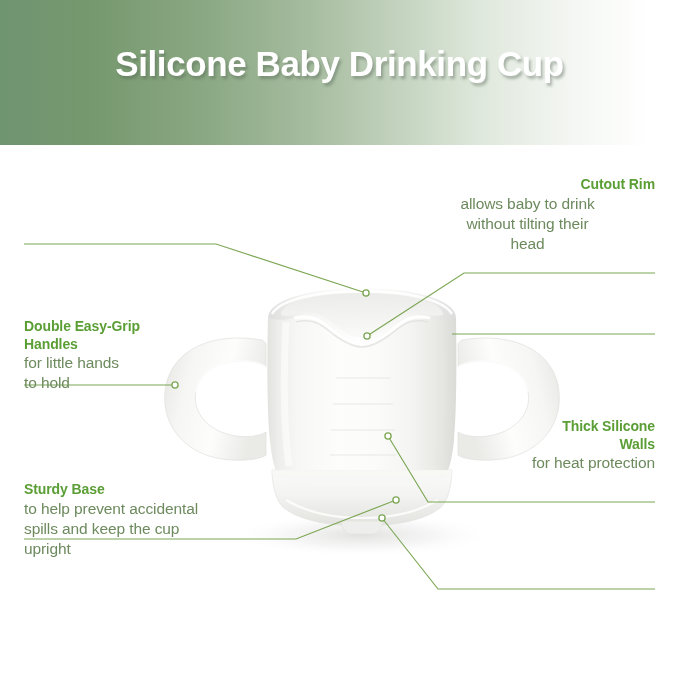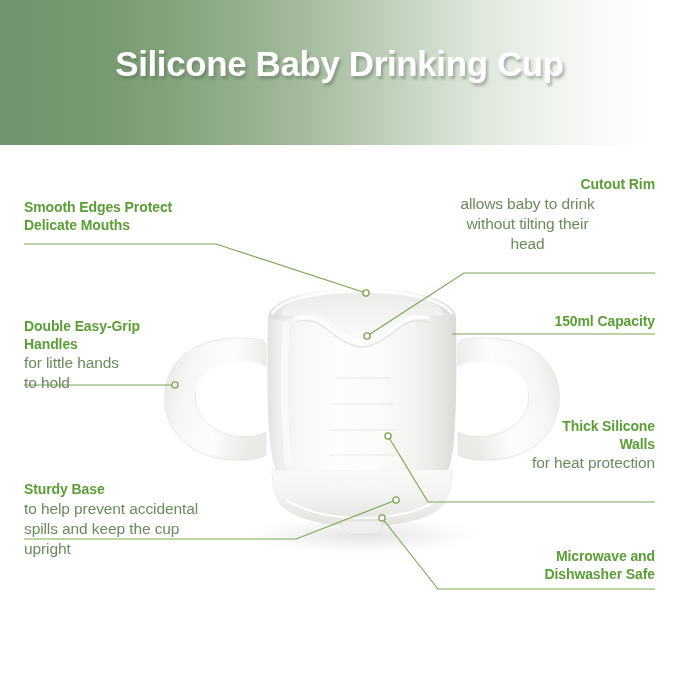--- a/index.html
+++ b/index.html
@@ -224,24 +224,20 @@
     <g fill="#ffffff" stroke="#7ba653" stroke-width="1.3">
       <circle cx="366" cy="293" r="3.1"></circle>
       <circle cx="175" cy="385" r="3.1"></circle>
       <circle cx="396" cy="500" r="3.1"></circle>
       <circle cx="367" cy="336" r="3.1"></circle>
       <circle cx="388" cy="436" r="3.1"></circle>
       <circle cx="382" cy="518" r="3.1"></circle>
     </g>
   </svg>
 
-  <div class="callout left" style="left:24px; top:199px; width:250px;">
-    <div class="c-title" style="white-space:pre-line;">Smooth Edges Protect
-Delicate Mouths</div>
-  </div>
 
   <div class="callout left" style="left:24px; top:481px; width:260px;">
     <div class="c-title" style="white-space:pre-line;">Sturdy Base</div>
     <div class="c-body" style="white-space:pre-line;">to help prevent accidental
 spills and keep the cup
 upright</div>
   </div>
 
   <div class="callout left" style="left:24px; top:318px; width:215px;">
     <div class="c-title" style="white-space:pre-line;">Double Easy-Grip
@@ -250,28 +246,21 @@
 to hold</div>
   </div>
 
   <div class="callout right" style="left:400px; top:176px; width:255px;">
     <div class="c-title" style="white-space:pre-line;">Cutout Rim</div>
     <div class="c-body" style="white-space:pre-line;text-align:center;">allows baby to drink
 without tilting their
 head</div>
   </div>
 
-  <div class="callout right" style="left:400px; top:313px; width:255px;">
-    <div class="c-title" style="white-space:pre-line;">150ml Capacity</div>
-  </div>
 
   <div class="callout right" style="left:400px; top:418px; width:255px;">
     <div class="c-title" style="white-space:pre-line;">Thick Silicone
 Walls</div>
     <div class="c-body" style="white-space:pre-line;">for heat protection</div>
   </div>
 
-  <div class="callout right" style="left:400px; top:548px; width:255px;">
-    <div class="c-title" style="white-space:pre-line;">Microwave and
-Dishwasher Safe</div>
-  </div>
 
 </div>
 
 </body></html>

